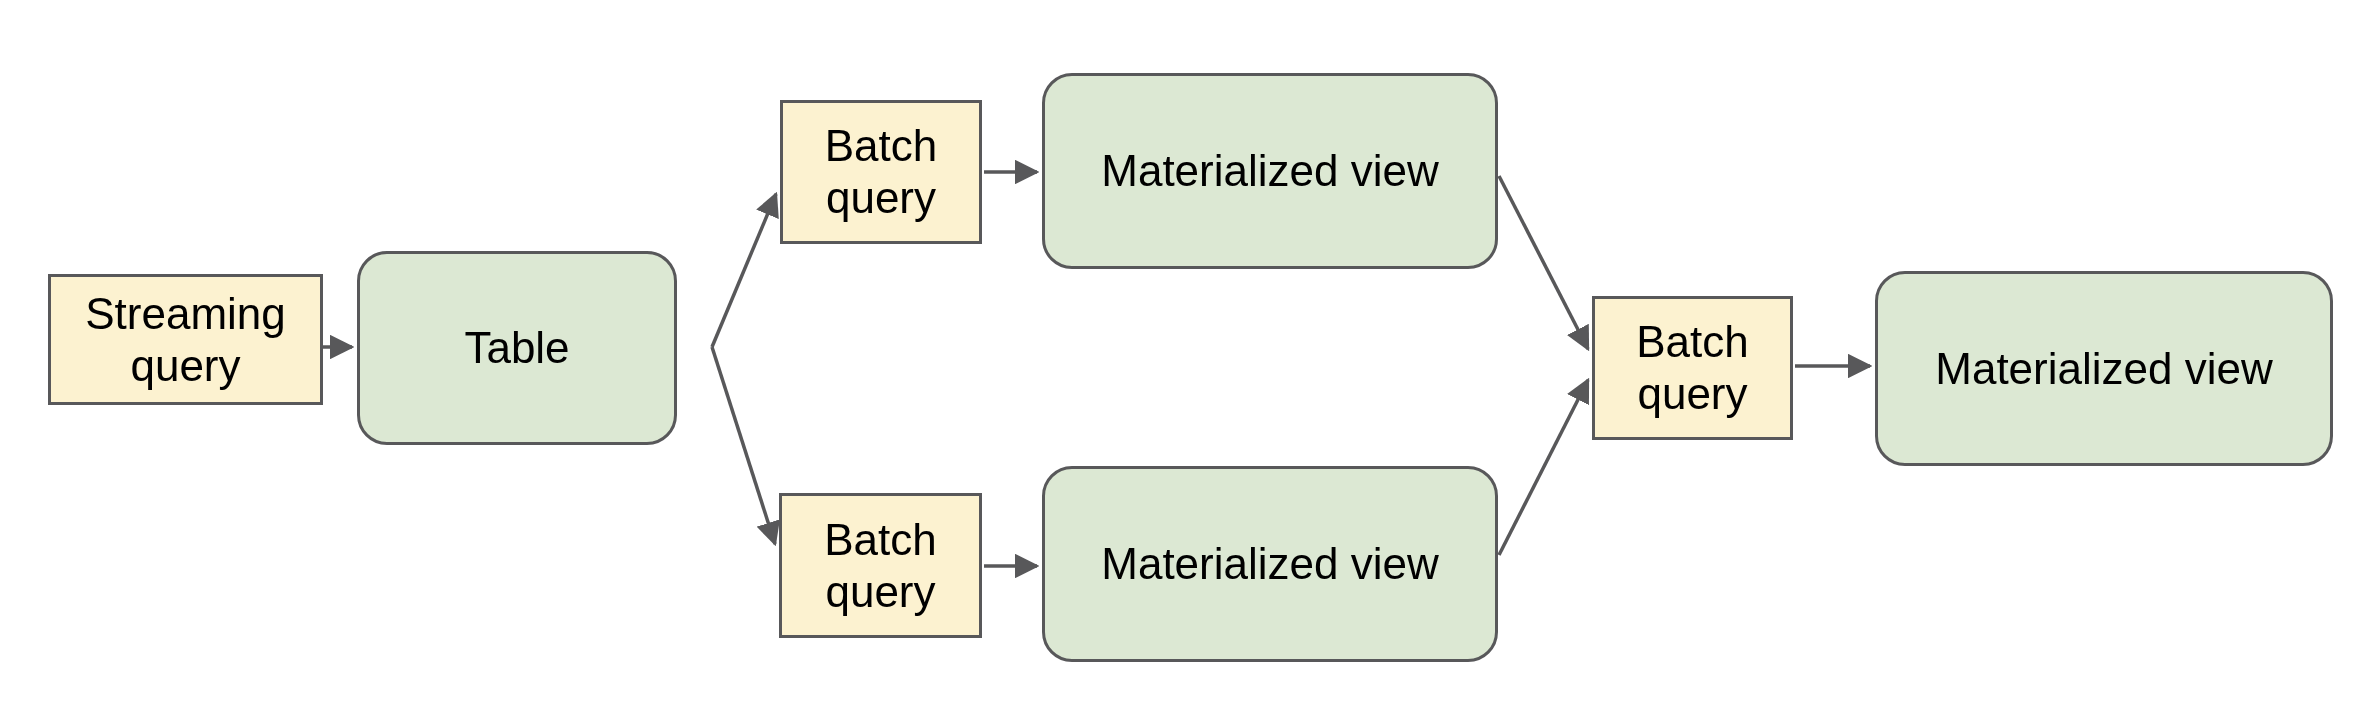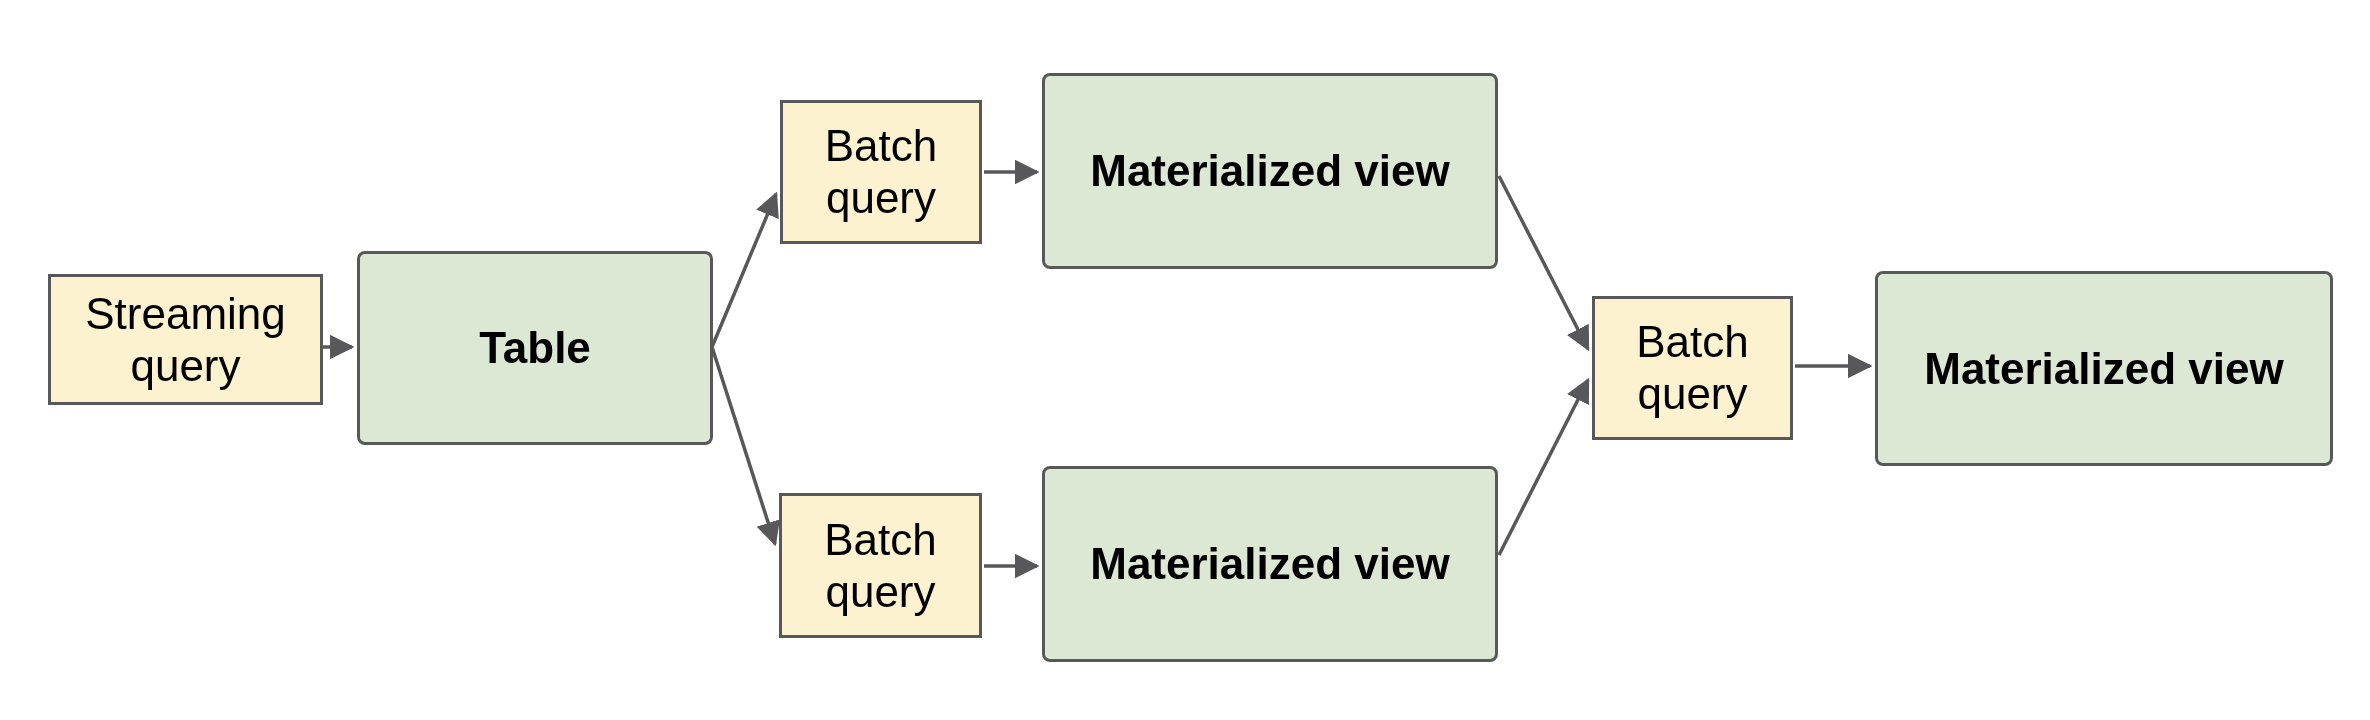--- a/index.html
+++ b/index.html
@@ -42,25 +42,25 @@
     display: flex;
     align-items: center;
     justify-content: center;
     text-align: center;
     font-size: 44px;
     line-height: 1.18;
     color: var(--text);
     padding: 0 10px;
   }
   .node--query { background: var(--query-fill); text-align: center; }
-  .node--view  { background: var(--view-fill); border-radius: 8px; font-weight: bold; }
+  .node--view  { background: var(--view-fill); border-radius: 30px; }
 
   
   #n-streaming     { left: 48px;   top: 274px; width: 275px; height: 131px; }
-  #n-table         { left: 357px;  top: 251px; width: 356px; height: 194px; }
+  #n-table         { left: 357px;  top: 251px; width: 320px; height: 194px; }
   #n-batch-top     { left: 780px;  top: 100px; width: 202px; height: 144px; }
   #n-mv-top        { left: 1042px; top: 73px;  width: 456px; height: 196px; }
   #n-batch-bottom  { left: 779px;  top: 493px; width: 203px; height: 145px; }
   #n-mv-bottom     { left: 1042px; top: 466px; width: 456px; height: 196px; }
   #n-batch-right   { left: 1592px; top: 296px; width: 201px; height: 144px; }
   #n-mv-right      { left: 1875px; top: 271px; width: 458px; height: 195px; }
 </style>
 </head>
 <body>
 

